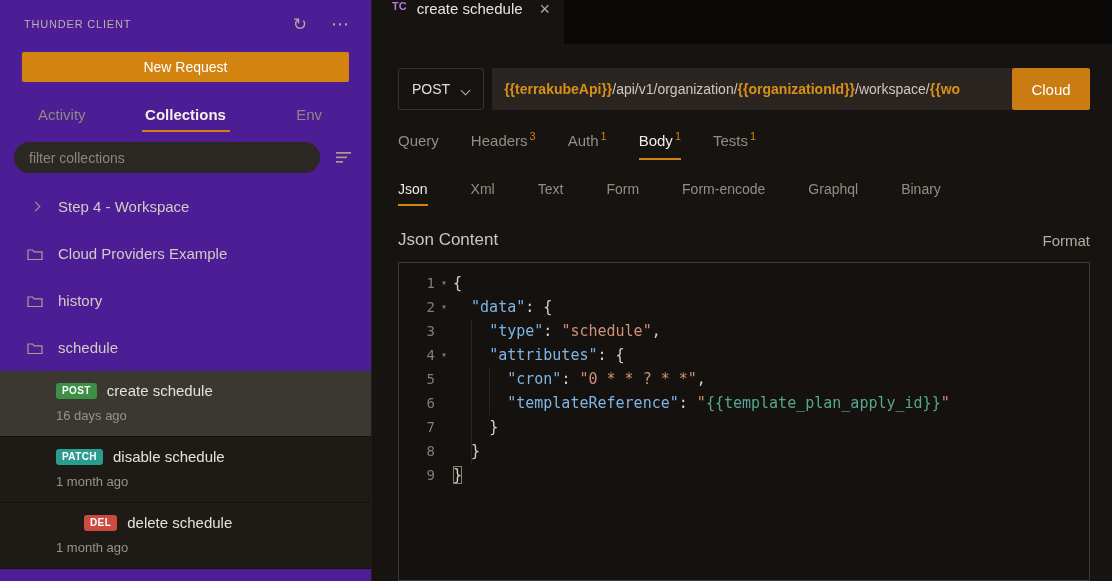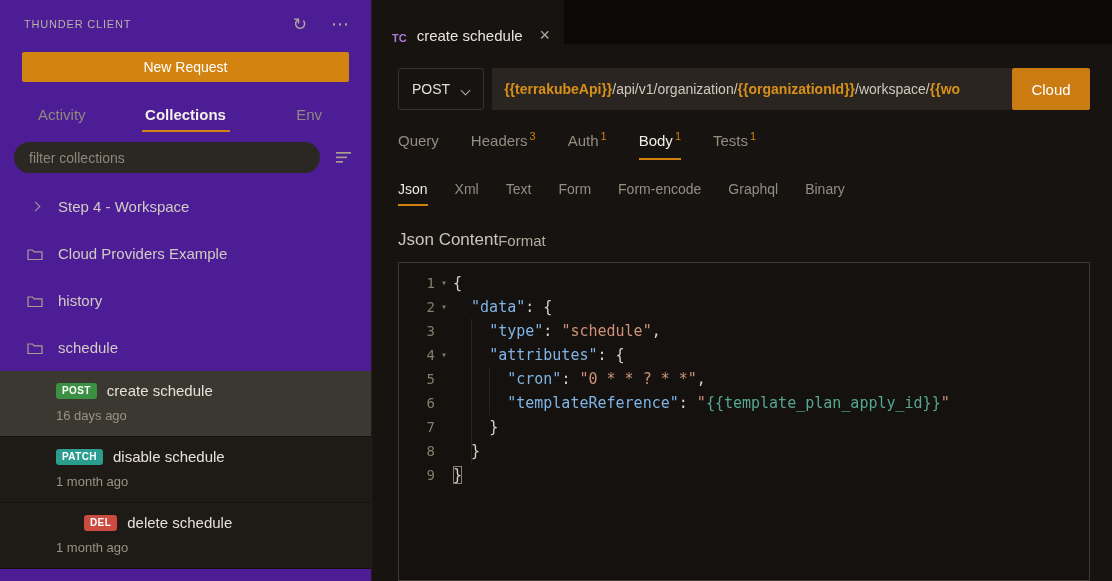--- a/index.html
+++ b/index.html
@@ -33,43 +33,43 @@
   .req-row { padding:11px 0 13px 56px; background:#1e1a15; border-bottom:1px solid #15110d; cursor:pointer; }
   .req-row.selected { background:#3b3731; }
   .req-line { display:flex; align-items:center; gap:10px; }
   .badge { font-size:10px; font-weight:bold; color:#fff; padding:2.5px 6px; border-radius:3px; letter-spacing:.4px; }
   .req-name { font-size:15px; color:#e6e1d9; }
   .req-time { font-size:13px; color:#9a9285; margin-top:9px; }
 
   
   .main { flex:1; display:flex; flex-direction:column; background:#171310; min-width:0; }
   .tabstrip { height:44px; background:#0b0908; display:flex; flex:none; }
-  .edtab { width:192px; background:#171310; display:flex; align-items:flex-end; padding:0 14px 0 20px; gap:10px; cursor:pointer; }
+  .edtab { width:192px; background:#171310; display:flex; align-items:flex-start; padding:0 14px 0 20px; gap:10px; cursor:pointer; }
   .tc-logo { font-size:11px; font-weight:bold; color:#b07ad6; }
   .edtab-title { font-size:15px; color:#e8e3db; flex:1; }
   .edtab-close { color:#b3ac9f; font-size:18px; line-height:1; cursor:pointer; }
 
   .panel { flex:1; display:flex; flex-direction:column; padding:0 22px 0 26px; min-height:0; }
   .req-bar { display:flex; margin-top:24px; height:42px; flex:none; }
   .method-select { display:flex; align-items:center; gap:12px; padding:0 14px 0 13px; border:1px solid #39332b; border-radius:3px; margin-right:8px; font-size:14px; color:#e3ded5; cursor:pointer; }
   .url-box { flex:1; background:#2a2520; display:flex; align-items:center; padding:3px 12px; font-size:14px; white-space:nowrap; overflow:hidden; min-width:0; cursor:text; }
   .url-var { color:#d89018; font-weight:bold; }
   .url-text { color:#cfc8bd; }
   .send-btn { width:78px; background:#ca7c12; color:#fff; border:none; font-size:15px; font-family:inherit; border-radius:2px; cursor:pointer; flex:none; }
 
   .req-tabs { display:flex; gap:32px; margin-top:22px; font-size:15px; flex:none; }
   .rtab { color:#948d81; padding-bottom:9px; cursor:pointer; }
   .rtab.active { color:#f1ede6; border-bottom:2px solid var(--accent); }
   .rtab sup { font-size:11px; color:var(--accent); margin-left:2px; vertical-align:super; line-height:0; }
 
-  .body-tabs { display:flex; gap:27px; margin-top:21px; font-size:14px; flex:none; }
+  .body-tabs { display:flex; gap:43px; margin-top:21px; font-size:14px; flex:none; }
   .btab { color:#948d81; padding-bottom:7px; cursor:pointer; }
   .btab.active { color:#eee9e1; border-bottom:2px solid var(--accent); }
 
-  .content-head { display:flex; align-items:center; margin-top:24px; flex:none; }
+  .content-head { display:flex; justify-content:space-between; align-items:center; margin-top:24px; flex:none; }
   .content-title { font-size:17px; color:#ccc5ba; }
   .format-btn { font-size:15px; color:#b5ad9f; cursor:pointer; }
 
   .editor { flex:1; margin-top:12px; border:1px solid #3f3a32; background:#14110e; font-family:"DejaVu Sans Mono", monospace; font-size:15px; line-height:24px; padding-top:8px; position:relative; overflow:hidden; }
   .code-line { display:flex; position:relative; z-index:1; }
   .ln { width:36px; text-align:right; color:#867e6c; flex:none; font-size:14px; }
   .fold { width:18px; text-align:center; color:#7c7566; font-size:10px; flex:none; line-height:24px; cursor:pointer; }
   .code { white-space:pre; }
   .t-key { color:#7fb5e6; }
   .t-str { color:#ce9178; }

